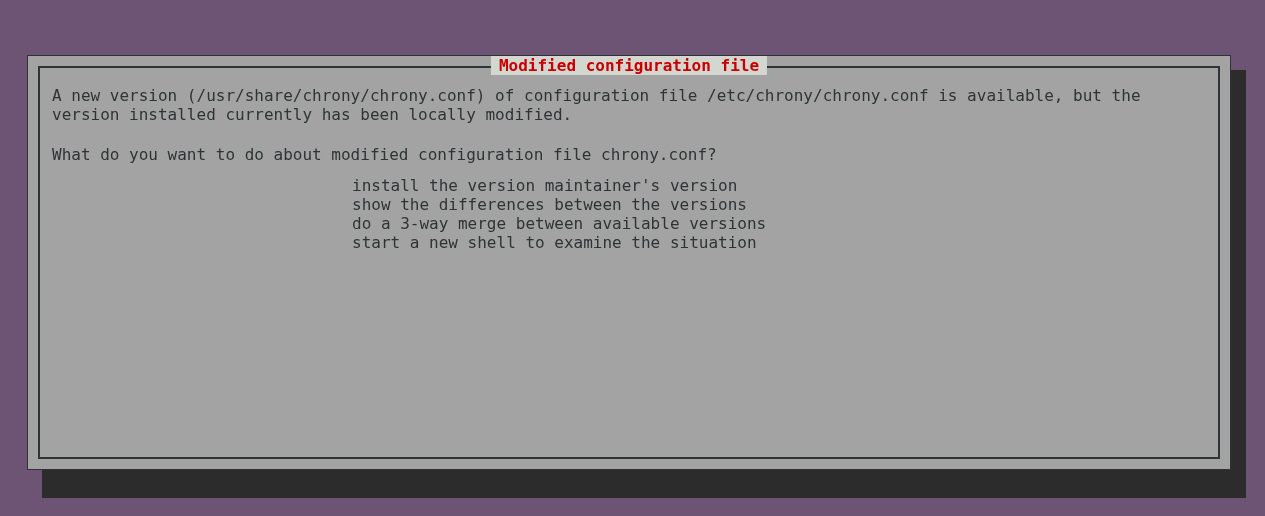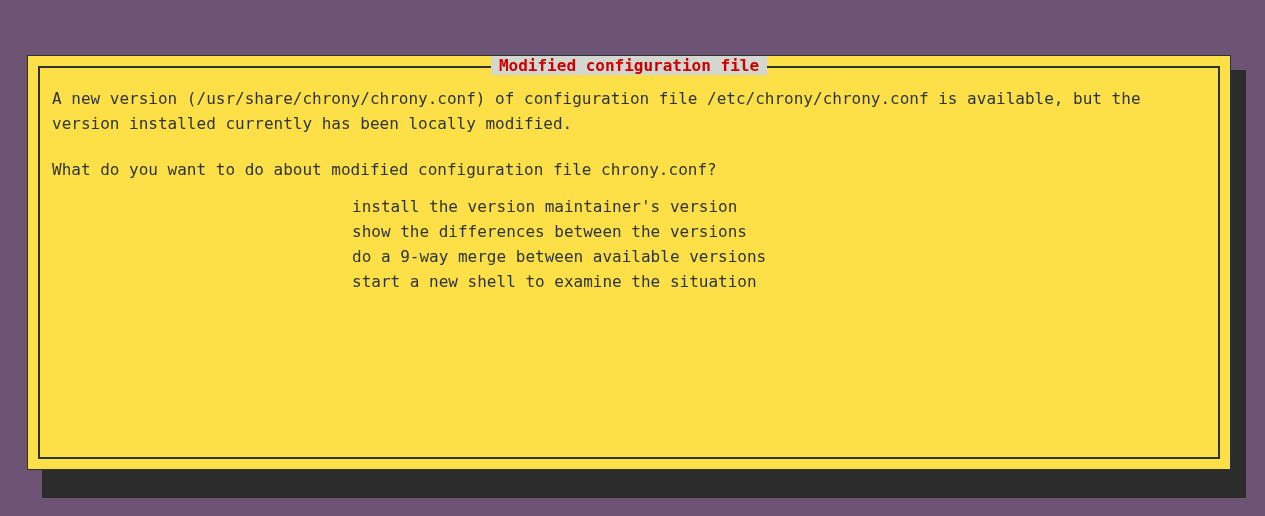--- a/index.html
+++ b/index.html
@@ -23,21 +23,21 @@
       width: 1204px;
       height: 428px;
       background: #2c2c2c;
     }
     .dialog {
       position: absolute;
       top: 55px;
       left: 27px;
       width: 1204px;
       height: 415px;
-      background: #fde047;
+      background: #a3a3a3;
       border: 1px solid #2e3436;
     }
     .inner-border {
       position: absolute;
       top: 10px;
       left: 10px;
       right: 10px;
       bottom: 10px;
       border: 2px solid #2e3436;
     }
@@ -48,21 +48,21 @@
       transform: translateX(-50%);
       background: #d3d7cf;
       padding: 0 8px;
       color: #cc0000;
       font-weight: bold;
       white-space: nowrap;
     }
     .content {
       padding: 18px 12px;
       color: #2e3436;
-      line-height: 25px;
+      line-height: 19px;
     }
     .message {
       margin-bottom: 21px;
     }
     .question {
       margin-bottom: 12px;
     }
     .options {
       margin-left: 300px;
     }
@@ -90,18 +90,18 @@
 
 <div class="dialog">
   <div class="inner-border">
     <div class="title">Modified configuration file</div>
     <div class="content">
       <div class="message">A new version (/usr/share/chrony/chrony.conf) of configuration file /etc/chrony/chrony.conf is available, but the version installed currently has been locally modified.</div>
       <div class="question">What do you want to do about modified configuration file chrony.conf?</div>
       <div class="options">
         <div class="option">install the version maintainer's version</div>
         <div class="option">show the differences between the versions</div>
-        <div class="option">do a 9-way merge between available versions</div>
+        <div class="option">do a 3-way merge between available versions</div>
         <div class="option">start a new shell to examine the situation</div>
       </div>
     </div>
   </div>
 </div>
 
 </body></html>

